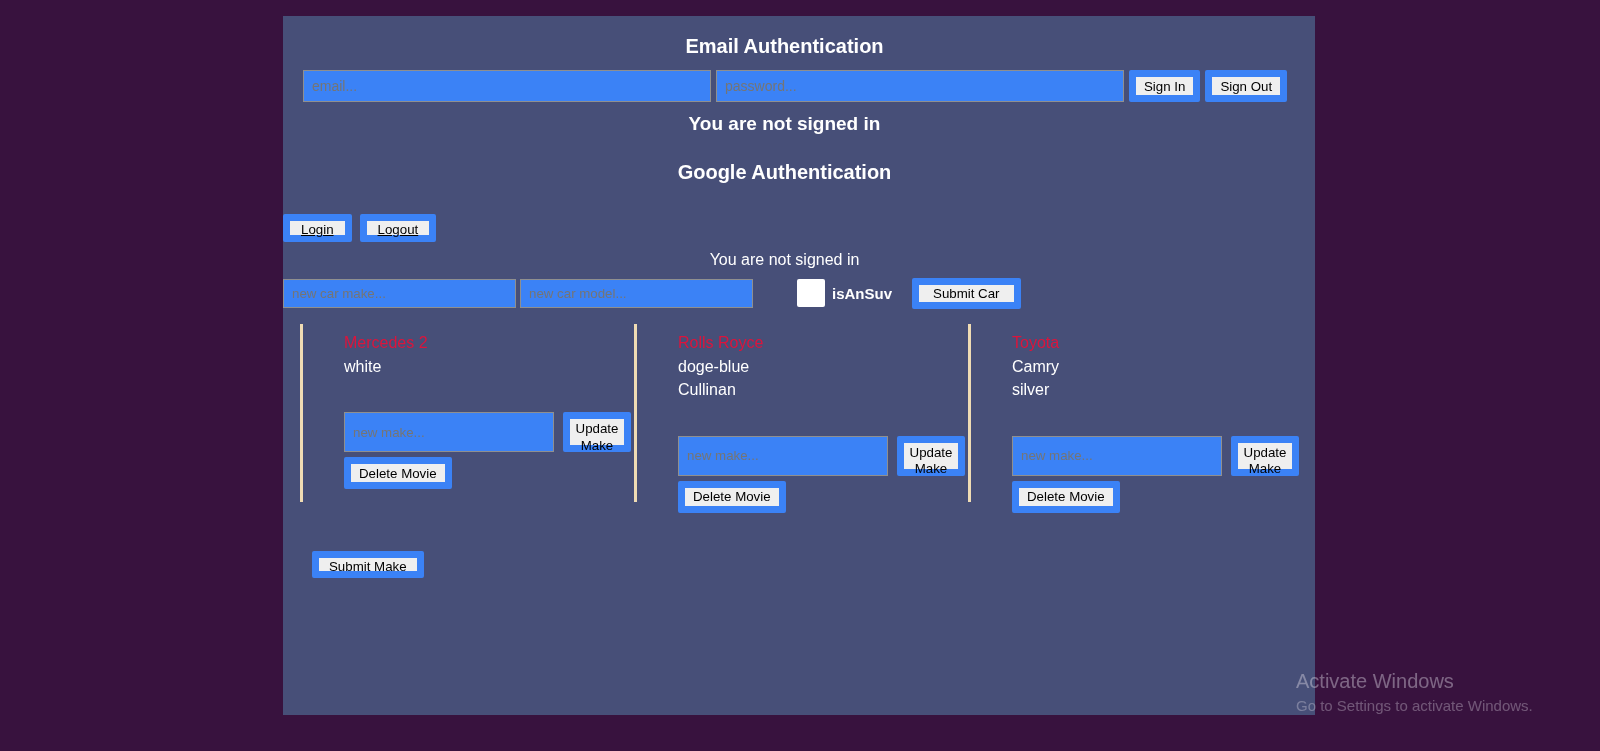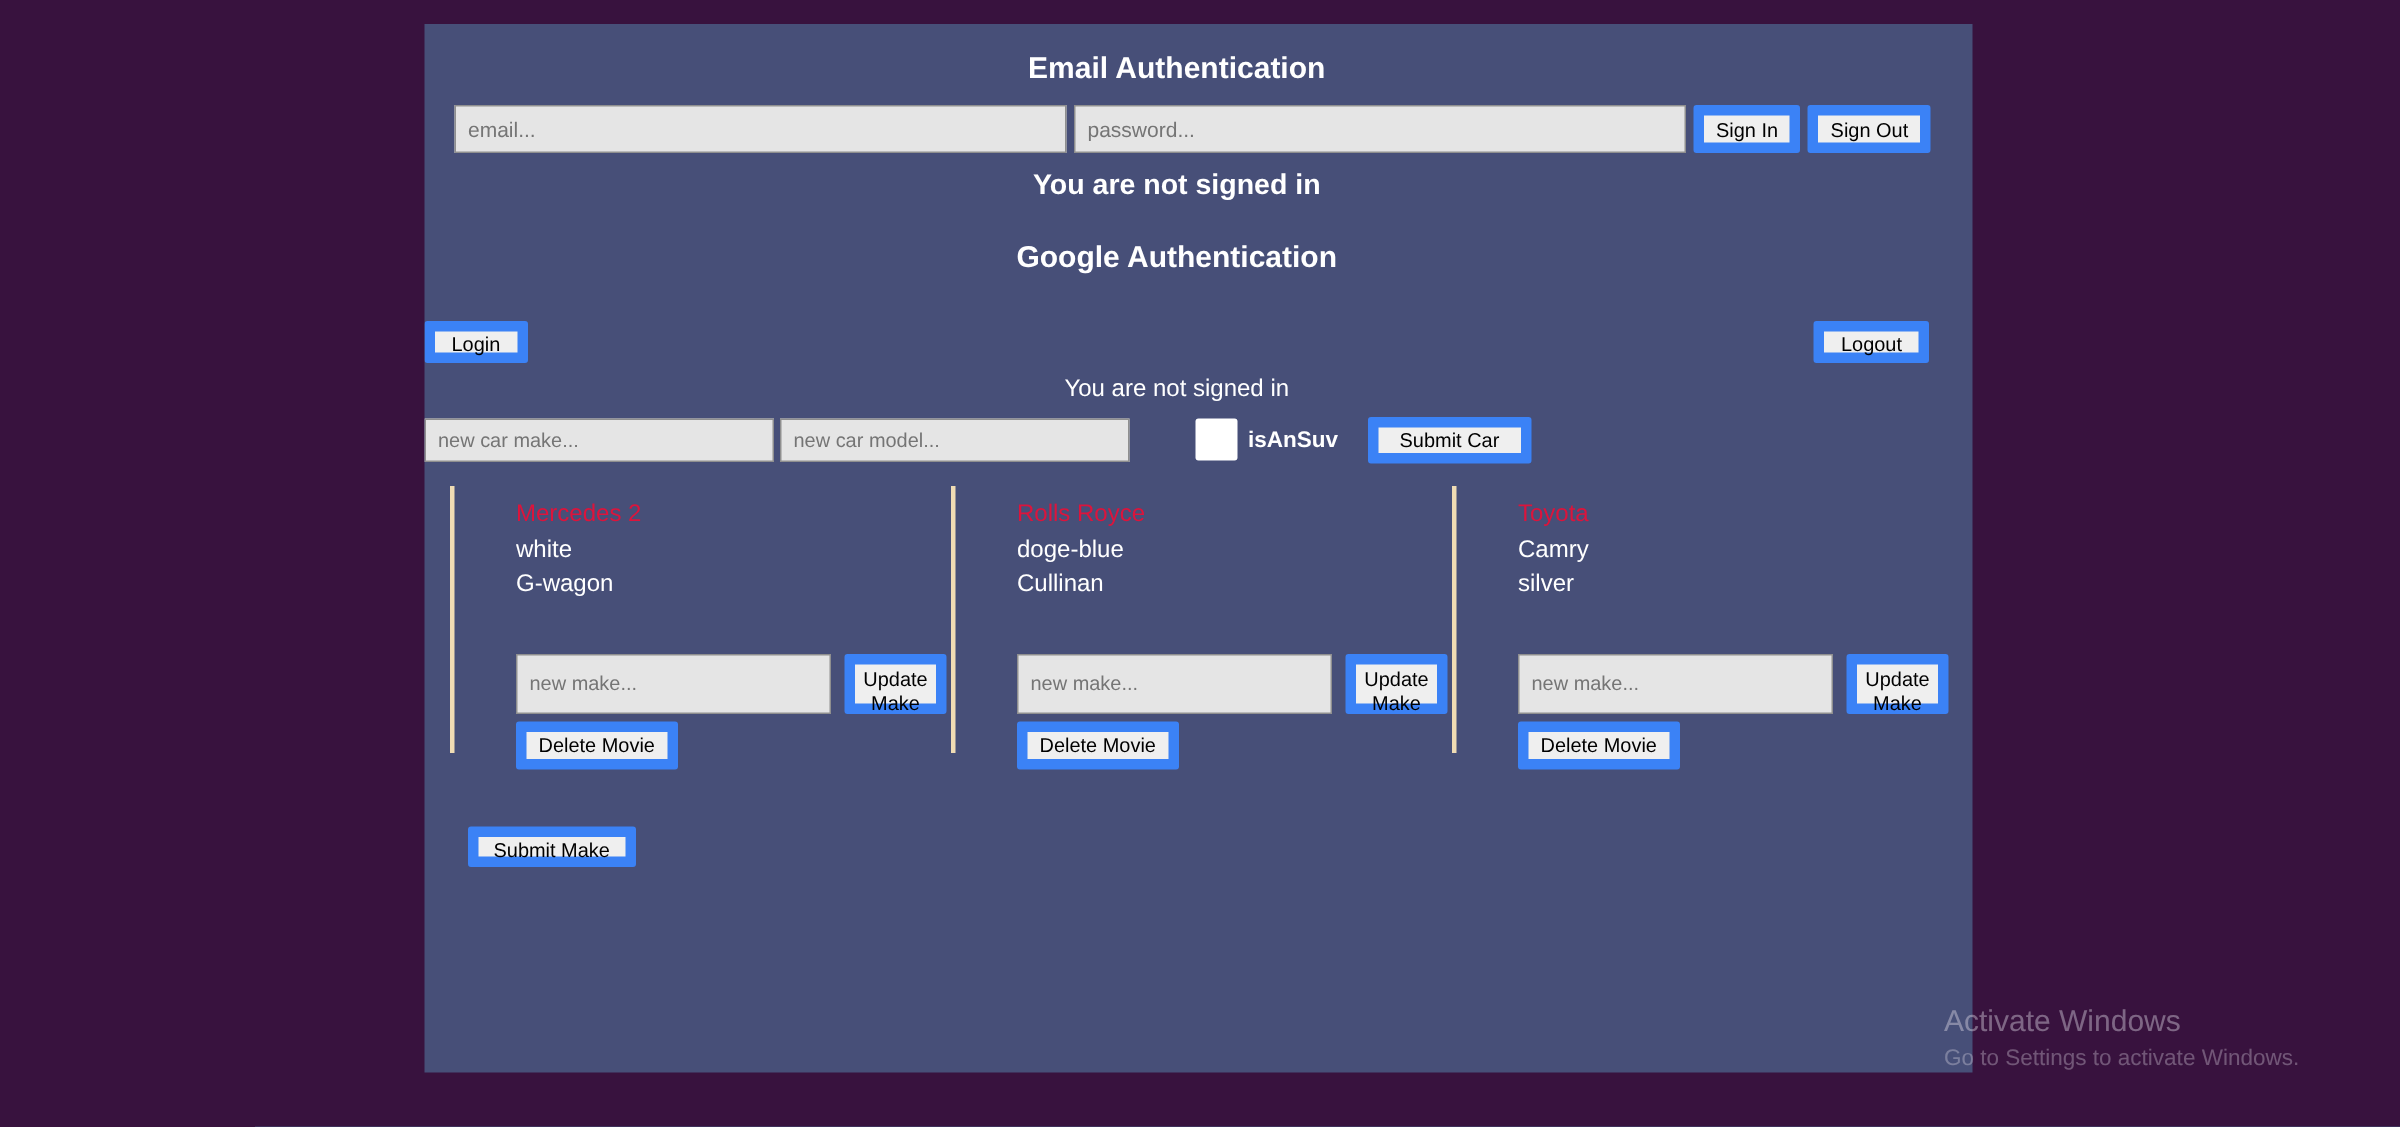--- a/index.html
+++ b/index.html
@@ -25,35 +25,35 @@
   .status-bold {
     width:1003px; text-align:center; color:#fff;
     font-weight:700; font-size:19px; margin-top:11px; height:21px;
   }
   .status-regular {
     width:1003px; text-align:center; color:#fff;
     font-size:16px; margin-top:9px; height:18px;
   }
   .row { display:flex; align-items:center; }
   .txt {
-    height:32px; border:1px solid #8f8f8f; background:#e5e5e5;
+    height:32px; border:1px solid #8f8f8f; background:#3b82f6;
     font-size:14px; padding:0 8px; color:#222; font-family:inherit;
   }
   .txt::placeholder { color:#757575; }
   .btn {
     background:#efefef; border:7px solid #3b82f6; border-radius:2px;
     font-size:13.3px; color:#000; font-family:inherit;
     padding:1px 8px; height:30px; cursor:pointer;
   }
   
   .email-row { margin-left:20px; gap:5px; height:32px; }
   .email-row .txt { width:408px; }
   .email-row .btn { height:32px; }
   
-  .center-row { width:1003px; justify-content:space-between; gap:8px; margin-top:30px; }
+  .center-row { width:1003px; justify-content:flex-start; gap:8px; margin-top:30px;text-decoration:underline; }
   .center-row .btn { height:28px; padding:1px 11px; }
   
   .car-form { margin-top:9px; height:30px; }
   .car-form .txt { width:233px; height:29px; margin-right:4px; font-size:13.3px; }
   .checkbox { width:28px; height:28px; background:#fff; border-radius:2px; margin-left:40px; }
   .suv-label { color:#fff; font-weight:700; font-size:15px; margin-left:7px; }
   .submit-car { margin-left:20px; height:31px; padding:1px 14px; }
   
   .cards { display:flex; margin-left:17px; margin-top:16px; }
   .card { width:334px; border-left:3px solid #f0dcb4; padding:7px 0 0 41px; height:178px; }
@@ -105,21 +105,20 @@
     <div class="checkbox"></div>
     <span class="suv-label">isAnSuv</span>
     <button class="btn submit-car">Submit Car</button>
   </div>
 
   <div class="cards">
 
     <div class="card">
       <div class="card-make">Mercedes 2</div>
       <div class="card-line">white</div>
-      <div class="card-line">G-wagon</div>
       <div class="update-row">
         <input class="txt make-input" type="text" placeholder="new make..." style="">
         <button class="btn update-btn">Update Make</button>
       </div>
       <button class="btn delete-btn">Delete Movie</button>
     </div>
 
     <div class="card">
       <div class="card-make">Rolls Royce</div>
       <div class="card-line">doge-blue</div>

